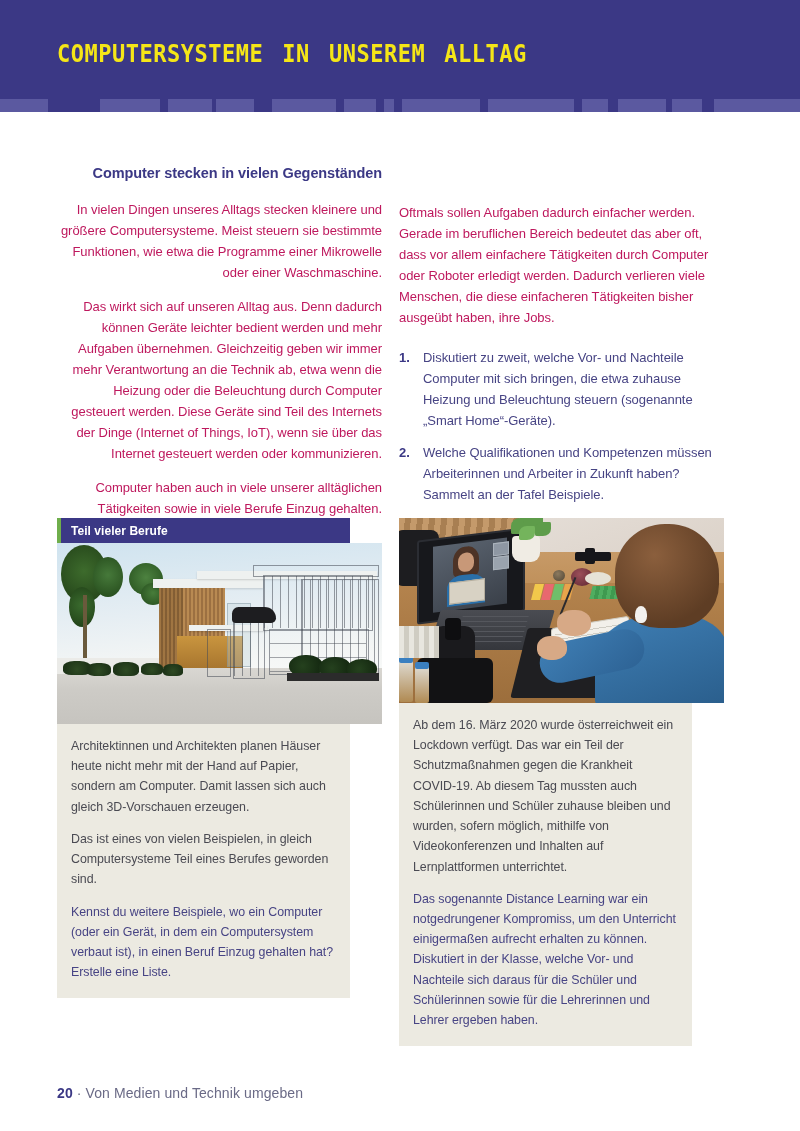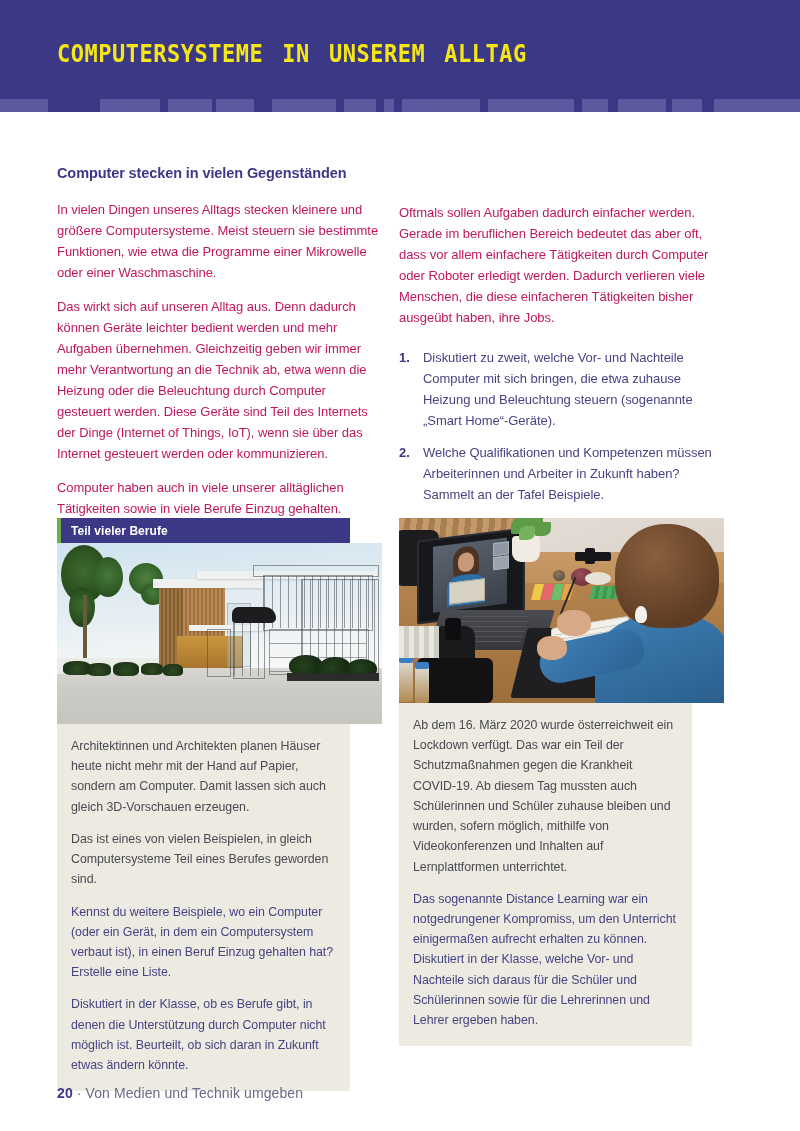--- a/index.html
+++ b/index.html
@@ -60,20 +60,21 @@
     top: 112px;
     width: 800px;
   }
 
   
   .col-left {
     position: absolute;
     left: 57px;
     top: 52px;
     width: 325px;
+    text-align: right;
   }
   .col-right {
     position: absolute;
     left: 399px;
     top: 90px;
     width: 325px;
   }
 
   .section-heading {
     font-size: 14.5px;
@@ -497,21 +498,20 @@
       <div class="arch-palm" style="left:232px;top:112px;width:34px;height:22px;"></div>
       <div class="arch-palm" style="left:262px;top:114px;width:32px;height:22px;"></div>
       <div class="arch-palm" style="left:290px;top:116px;width:30px;height:20px;"></div>
       <div style="position:absolute;left:230px;top:130px;width:92px;height:8px;background:#2b2b2b;"></div>
     </div>
 
     <div class="card-body">
       <p>Architektinnen und Architekten planen Häuser heute nicht mehr mit der Hand auf Papier, sondern am Computer. Damit lassen sich auch gleich 3D-Vorschauen erzeugen.</p>
       <p>Das ist eines von vielen Beispielen, in gleich Computersysteme Teil eines Berufes geworden sind.</p>
       <p class="accentuated gap-before">Kennst du weitere Beispiele, wo ein Computer (oder ein Gerät, in dem ein Computersystem verbaut ist), in einen Beruf Einzug gehalten hat? Erstelle eine Liste.</p>
-      <p class="accentuated">Diskutiert in der Klasse, ob es Berufe gibt, in denen die Unterstützung durch Computer nicht möglich ist. Beurteilt, ob sich daran in Zukunft etwas ändern könnte.</p>
     </div>
   </div>
 
   <div class="card card-right">
 
     <div class="card-image img-learn">
       <div class="dl-bg"></div>
       <div class="dl-wallpanel"></div>
       <div class="dl-deskfar"></div>
       <div class="dl-desk"></div>

